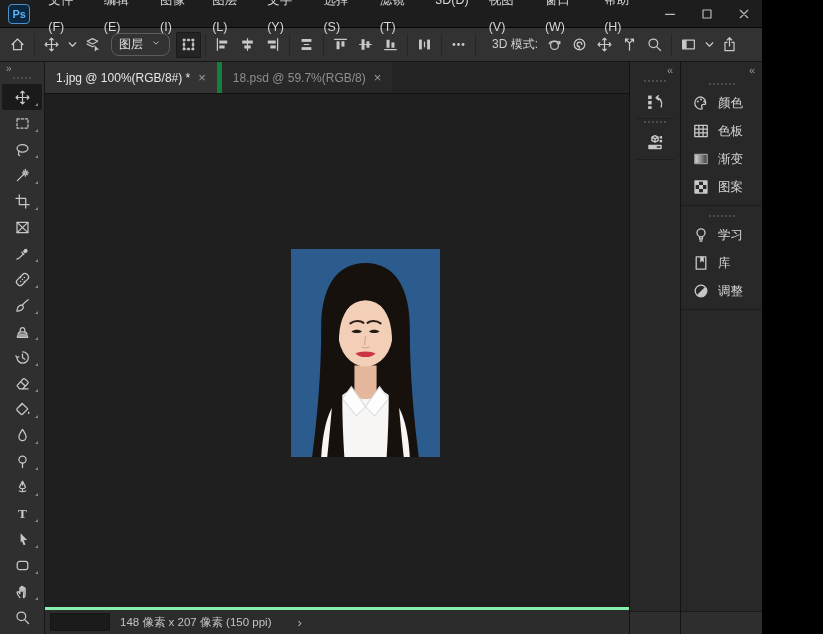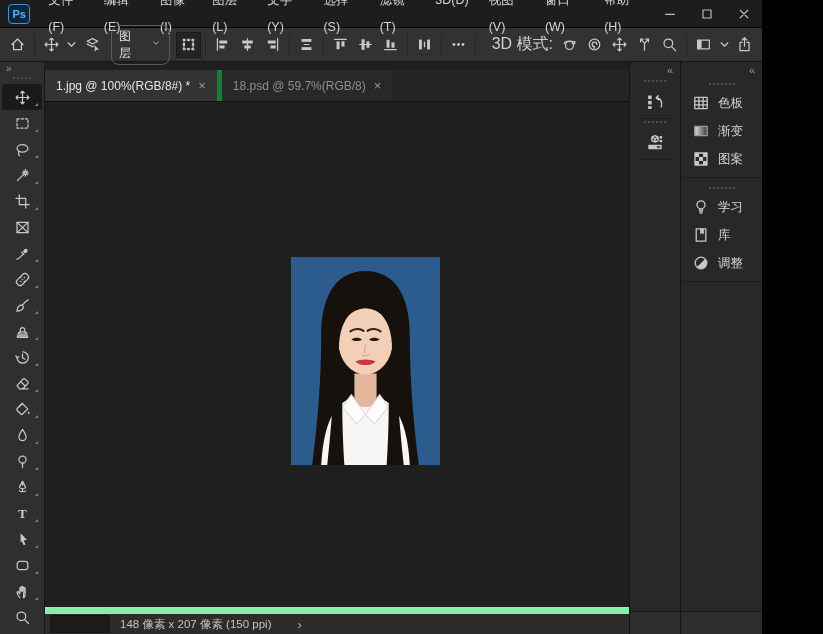--- a/index.html
+++ b/index.html
@@ -18,45 +18,45 @@
   
   .optionsbar { height:34px; background:#323232; border-bottom:1px solid #161616; display:flex; align-items:center; padding:0 5px; }
   .opt-btn { width:25px; height:26px; display:flex; align-items:center; justify-content:center; background:none; border:none; border-radius:2px; }
   .opt-btn svg, .ticon svg, .cp-btn svg, .rp-icon svg { width:17px; height:17px; display:block; }
   .opt-btn.narrow { width:16px; }
   .opt-btn.pressed { background:#242424; box-shadow:inset 0 0 0 1px #1a1a1a; }
   .opt-sep { width:1px; height:22px; background:#262626; margin:0 4px; flex:none; }
   .opt-group { display:flex; align-items:center; }
   .layer-dd { display:flex; align-items:center; gap:7px; border:1px solid #5c5c5c; border-radius:8px; padding:2px 7px; margin:0 6px; font-size:12px; color:#e0e0e0; }
   .layer-dd svg { width:12px; height:12px; }
-  .mode-label { color:#cfcfcf; margin:0 4px 0 12px; font-size:16px; white-space:nowrap; }
+  .mode-label { color:#cfcfcf; margin:0 4px 0 12px; font-size:12px; white-space:nowrap; }
 
   
   .main { display:flex; height:572px; }
 
   
   .tools-col { width:45px; background:#2f2f2f; border-right:1px solid #171717; display:flex; flex-direction:column; align-items:center; flex:none; }
   .tools-header { width:100%; height:14px; color:#9a9a9a; font-size:10px; letter-spacing:1px; padding-left:6px; line-height:14px; }
   .tools-grip { width:18px; border-top:2px dotted #4c4c4c; margin:1px 0 5px; }
   .tool { position:relative; width:40px; height:26px; display:flex; align-items:center; justify-content:center; border-radius:2px; }
   .tool.selected { background:#1a1a1a; }
   .tool.flyout::after { content:''; position:absolute; right:4px; bottom:4px; width:0; height:0; border-left:3px solid transparent; border-bottom:3px solid #8a8a8a; }
 
   
-  .center-col { flex:1; min-width:0; display:flex; flex-direction:column;margin-top:8px; }
+  .center-col { flex:1; min-width:0; display:flex; flex-direction:column; }
   .tabbar { height:32px; background:#242424; display:flex; align-items:stretch; border-bottom:1px solid #111; }
   .tab { display:flex; align-items:center; padding:0 11px; font-size:12px; white-space:nowrap; }
   .tab.active { background:#333333; color:#e6e6e6; }
   .tab.inactive { background:#282828; color:#8f8f8f; border-left:5px solid #15803d; }
   .tab-close { margin-left:8px; font-size:13px; color:#9b9b9b; }
   .canvas { flex:1; position:relative; background:#1f1f1f; }
   .photo { position:absolute; left:246px; top:155px; width:149px; height:208px; }
   .photo svg { width:100%; height:100%; display:block; }
 
-  .statusbar { height:27px; background:#2c2c2c; border-top:7px solid #86efac; display:flex; align-items:center; padding:0 5px; color:#c3c3c3; font-size:11.5px; }
+  .statusbar { height:27px; background:#2c2c2c; border-top:3px solid #86efac; display:flex; align-items:center; padding:0 5px; color:#c3c3c3; font-size:11.5px; }
   .zoom-input { width:60px; height:18px; background:#1b1b1b; border:1px solid #151515; color:#c3c3c3; font-size:11px; padding:0 4px; font-family:inherit; }
   .doc-info { margin-left:10px; white-space:nowrap; }
   .status-chev { margin-left:26px; color:#aaaaaa; font-size:13px; }
 
   
   .collapsed-col { width:52px; background:#282828; border-left:1px solid #131313; border-right:1px solid #131313; display:flex; flex-direction:column; flex:none; }
   .col-header { height:16px; display:flex; align-items:center; justify-content:flex-end; padding-right:7px; color:#9a9a9a; font-size:11px; }
   .cp-grip { width:22px; border-top:2px dotted #4c4c4c; margin:2px auto 3px; }
   .cp-btn { width:38px; height:34px; margin:0 auto; display:flex; align-items:center; justify-content:center; border-bottom:1px solid #1e1e1e; }
   .cp-btn svg { width:20px; height:20px; }
@@ -585,20 +585,33 @@
         </div>
       <div class="bottom-strip"></div>
     </div>
 
     <div class="right-panel">
       <div class="col-header">«</div>
       <div class="rp-group">
         <div class="rp-grip"></div>
         <div>
 
+        <div class="rp-item">
+              <span class="rp-icon">
+                <svg viewBox="0 0 18 18" fill="none" stroke="#c8c8c8" stroke-width="1.3" stroke-linecap="round" stroke-linejoin="round">
+                  <path d="M9 2.8 A6.2 6.2 0 1 0 9 15.2 C10.6 15.2 10.4 13.8 9.8 13 C9 11.8 9.8 10.4 11.4 10.4 H13.4 A6.2 6.2 0 0 0 9 2.8 Z"></path>
+                  <g fill="#c8c8c8" stroke="none">
+                    <circle cx="5.8" cy="7.4" r="1"></circle>
+                    <circle cx="9" cy="5.6" r="1"></circle>
+                    <circle cx="12.2" cy="7.4" r="1"></circle>
+                  </g>
+                </svg>
+              </span>
+              <span class="rp-label">颜色</span>
+            </div>
             <div class="rp-item">
               <span class="rp-icon">
                 <svg viewBox="0 0 18 18" fill="none" stroke="#c8c8c8" stroke-width="1.3" stroke-linecap="round" stroke-linejoin="round">
                   <rect x="2.8" y="3.4" width="12.4" height="11.2"></rect>
                   <path d="M2.8 7.1 H15.2 M2.8 10.8 H15.2 M6.9 3.4 V14.6 M11.1 3.4 V14.6"></path>
                 </svg>
               </span>
               <span class="rp-label">色板</span>
             </div>
             <div class="rp-item">

